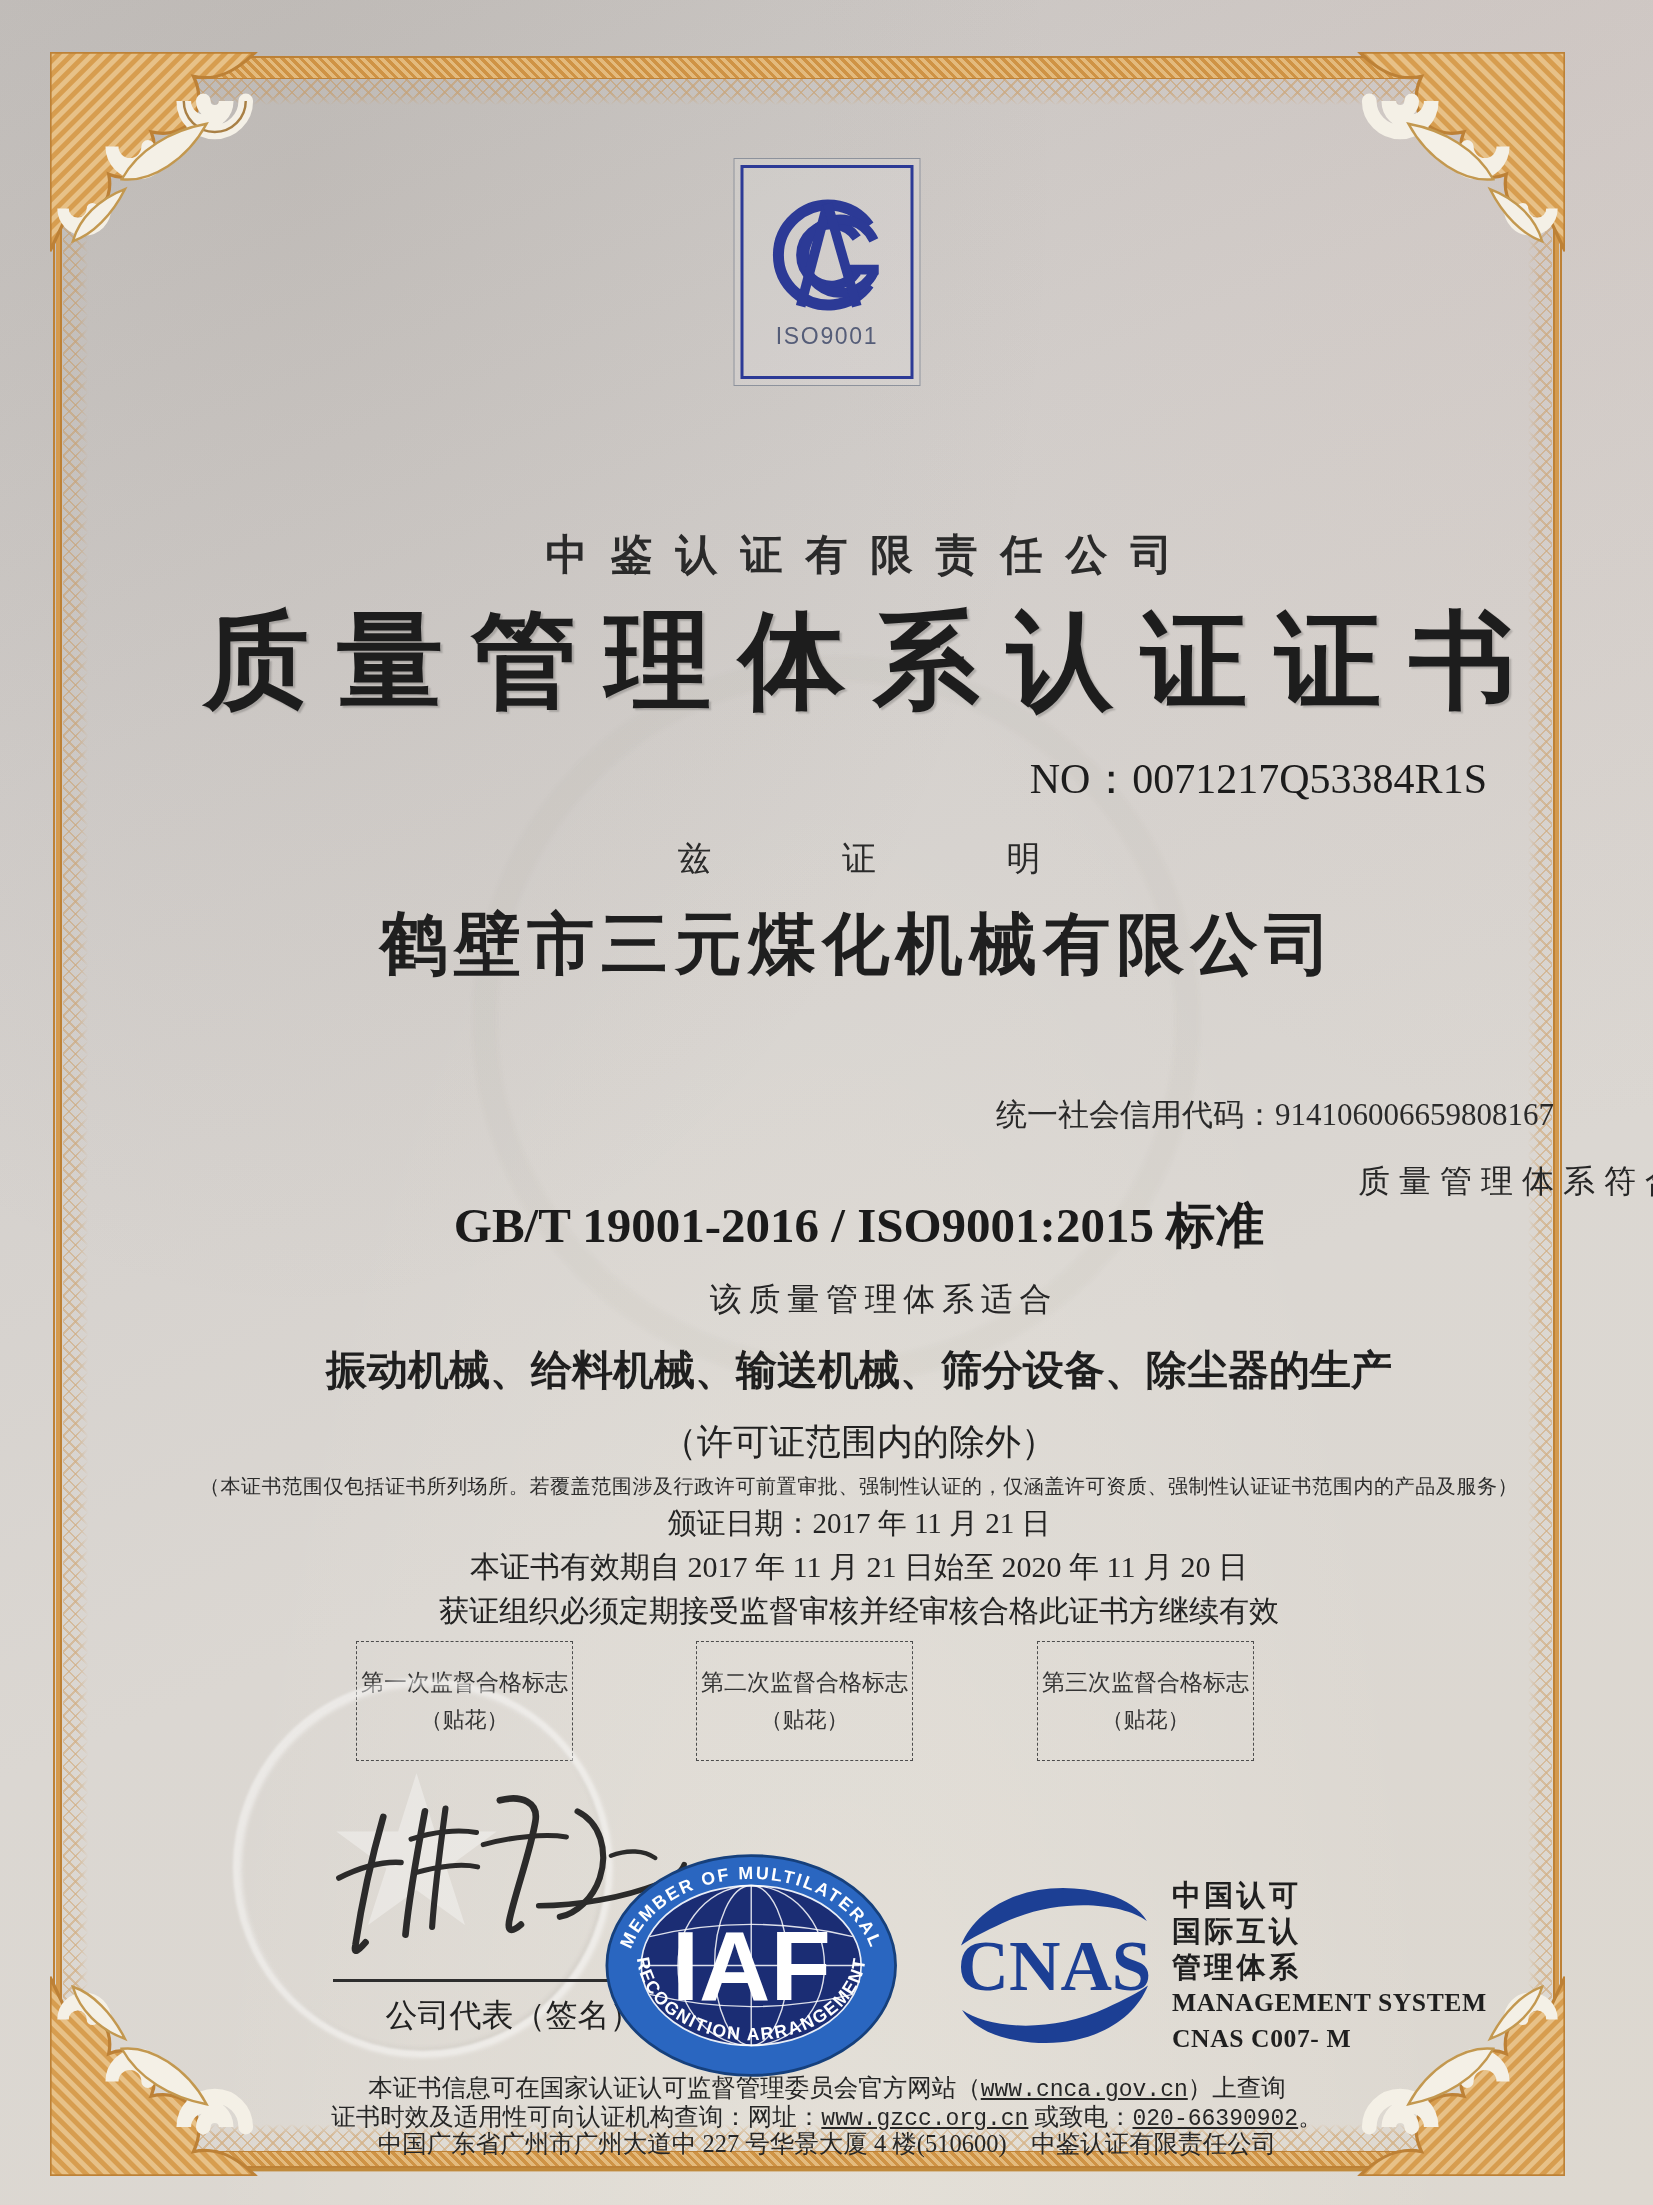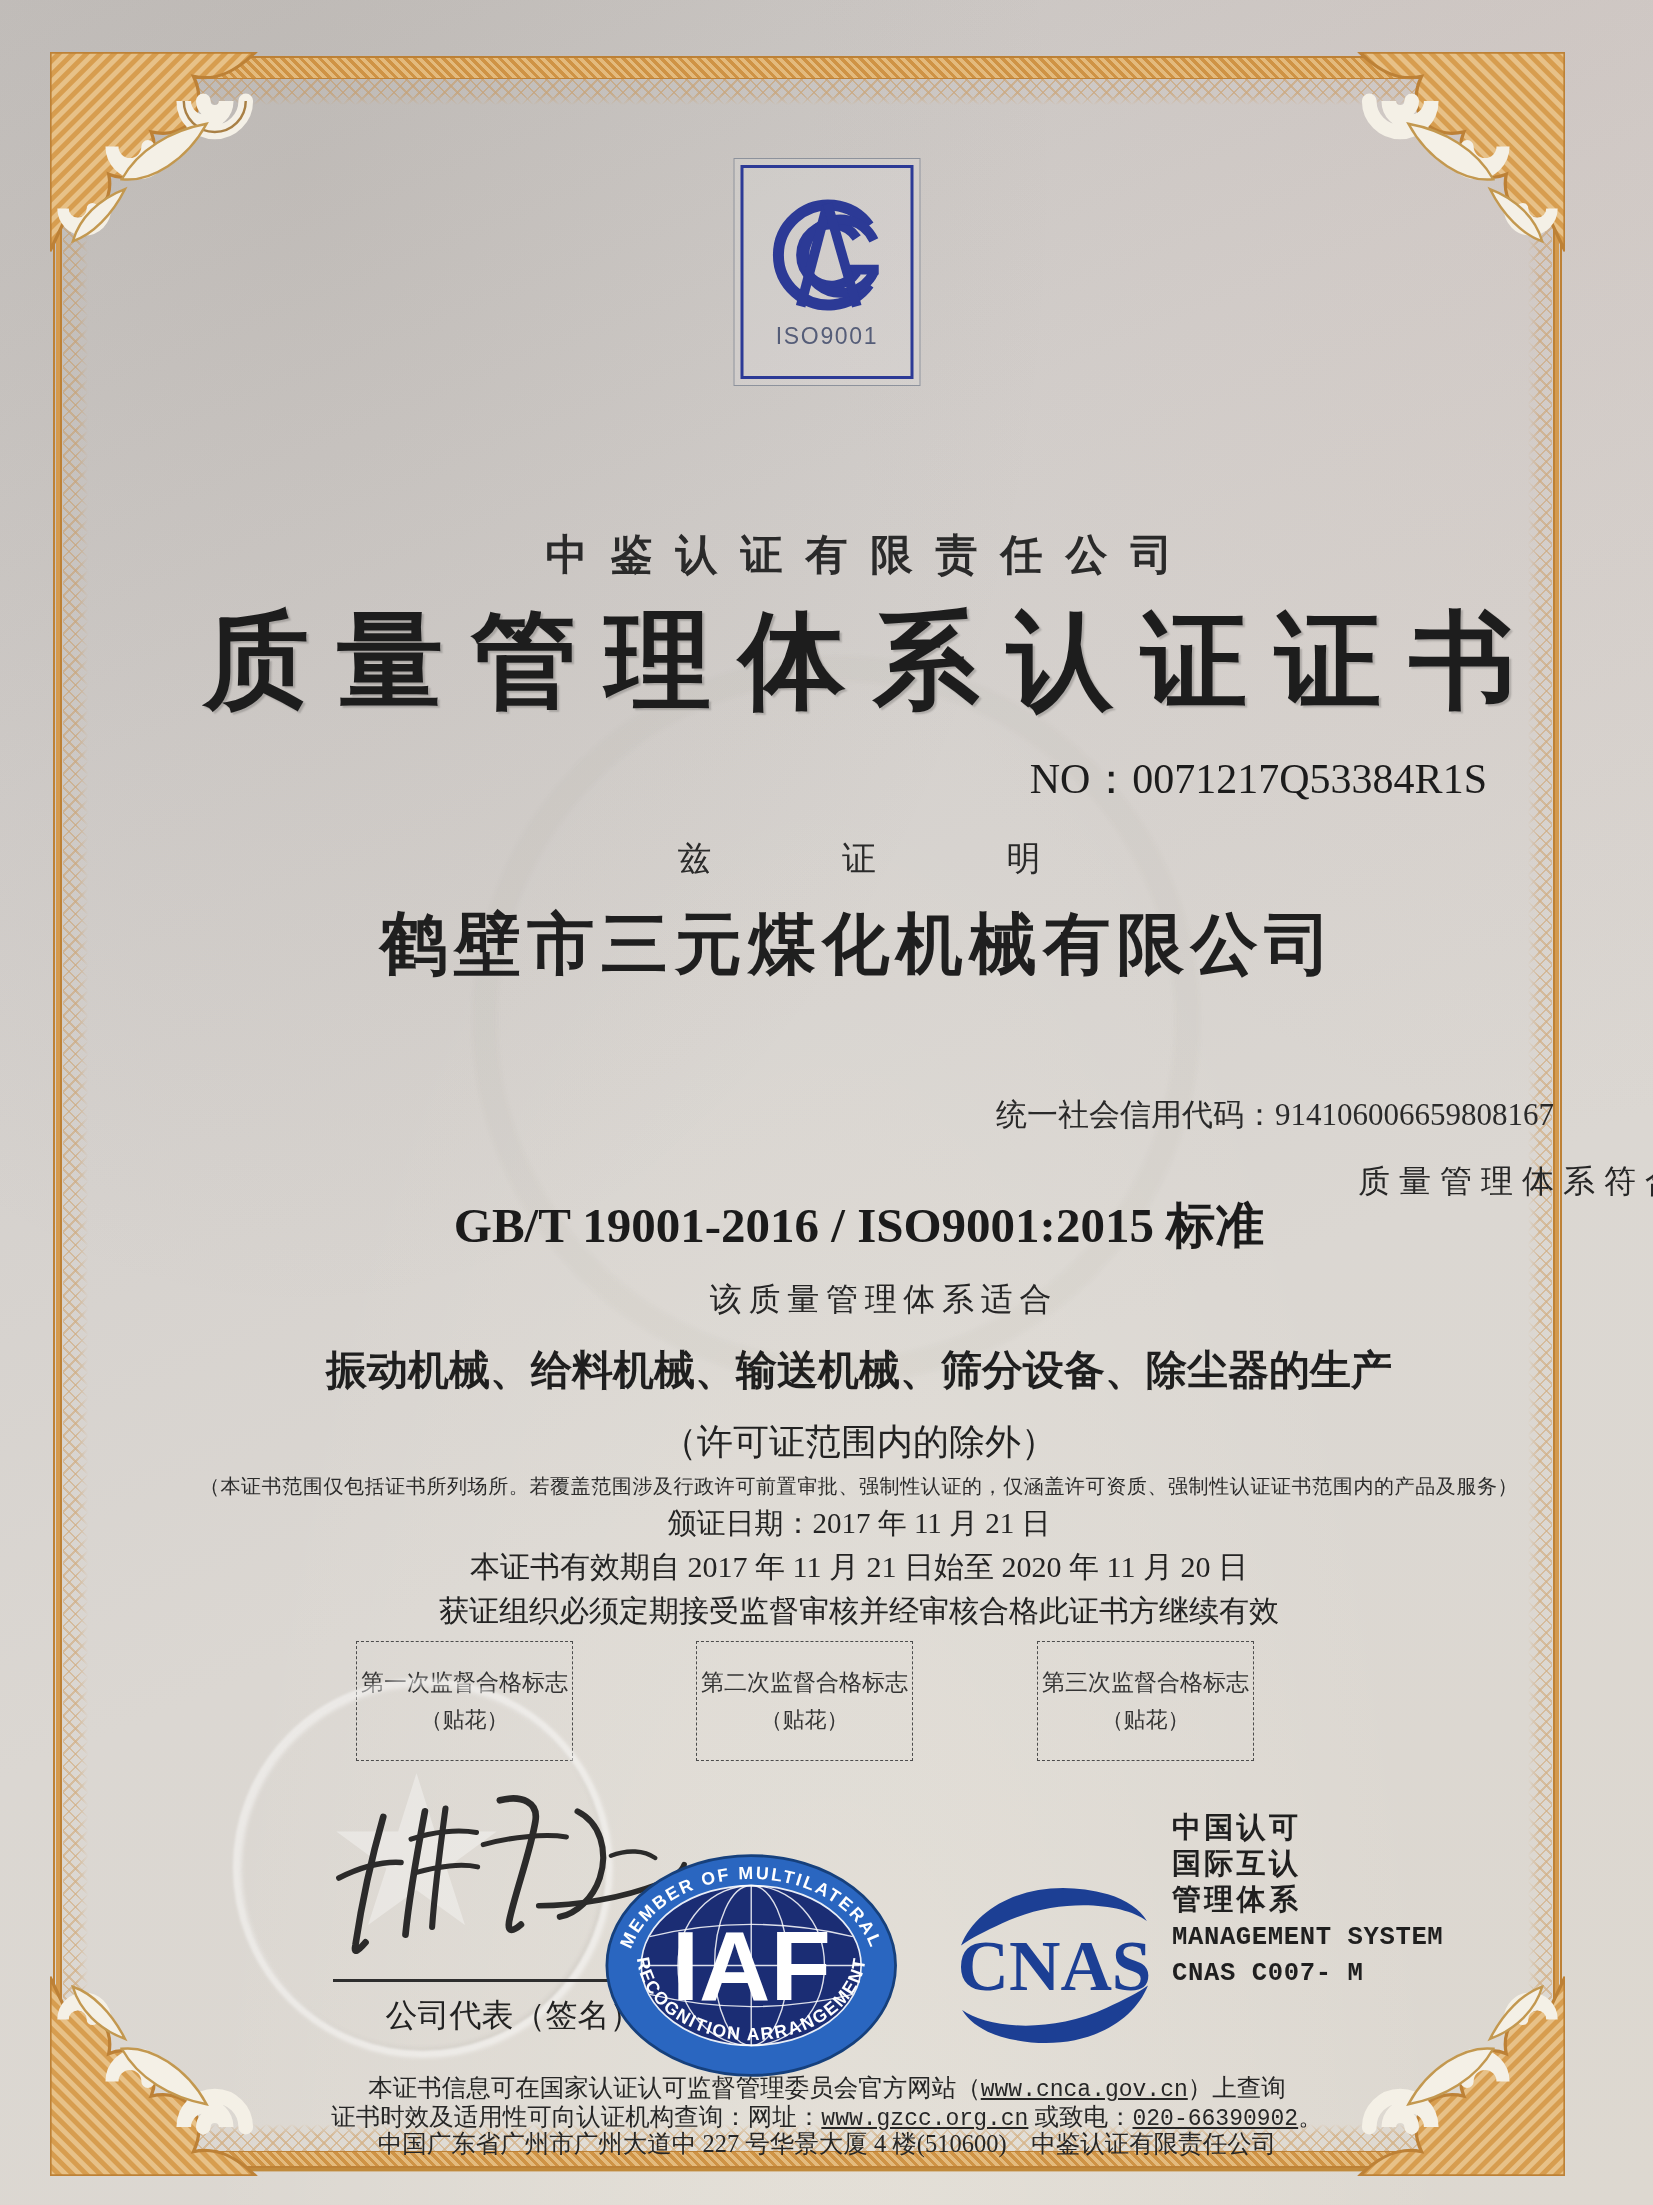--- a/index.html
+++ b/index.html
@@ -92,22 +92,22 @@
     filter:blur(1.1px);opacity:.75;}
   .seal-star{position:absolute;left:333px;top:1773px;width:167px;height:167px;background:rgba(255,255,255,.5);
     clip-path:polygon(50% 0%,61% 35%,98% 35%,68% 57%,79% 91%,50% 70%,21% 91%,32% 57%,2% 35%,39% 35%);
     filter:blur(1.7px);opacity:.7;}
   .signature{position:absolute;left:300px;top:1778px;width:433px;height:200px;}
   .sig-line{position:absolute;left:333px;top:1979px;width:361px;height:2.8px;background:#2e2e2e;}
   .sig-label{position:absolute;left:333px;top:1994px;width:361px;text-align:center;font-size:32px;color:#222;}
   
   .iaf{position:absolute;left:603px;top:1852px;width:297px;height:227px;}
   .cnas-logo{position:absolute;left:951px;top:1872px;width:207px;height:187px;}
-  .cnas-text{position:absolute;left:1172px;top:1812px;color:#1f1f1f;line-height:36px;
-    font-family:Liberation Mono, monospace;}
+  .cnas-text{position:absolute;left:1172px;top:1877px;color:#1f1f1f;line-height:36px;
+    font-family:Liberation Serif, serif;}
   .cnas-text .zh{font-size:29px;font-weight:700;letter-spacing:3.3px;}
   .cnas-text .en{font-size:25.6px;font-weight:700;letter-spacing:0.6px;}
   
   .footer-line{position:absolute;left:0;width:1654px;text-align:center;font-size:24.5px;color:#262626;}
   .f1{top:2071px;} .f2{top:2100px;} .f3{top:2127px;}
   .u{text-decoration:underline;font-family:"Liberation Mono","DejaVu Sans Mono",monospace;font-size:23px;}
 </style>
 </head>
 <body>
 

